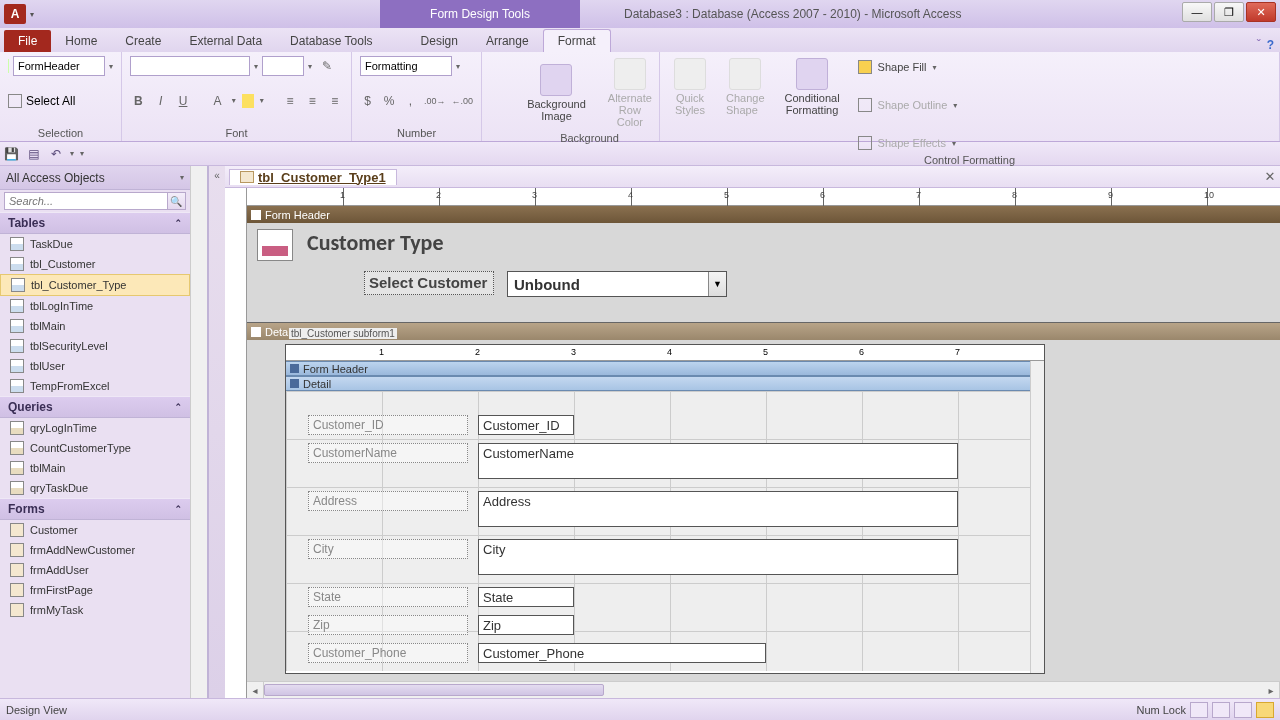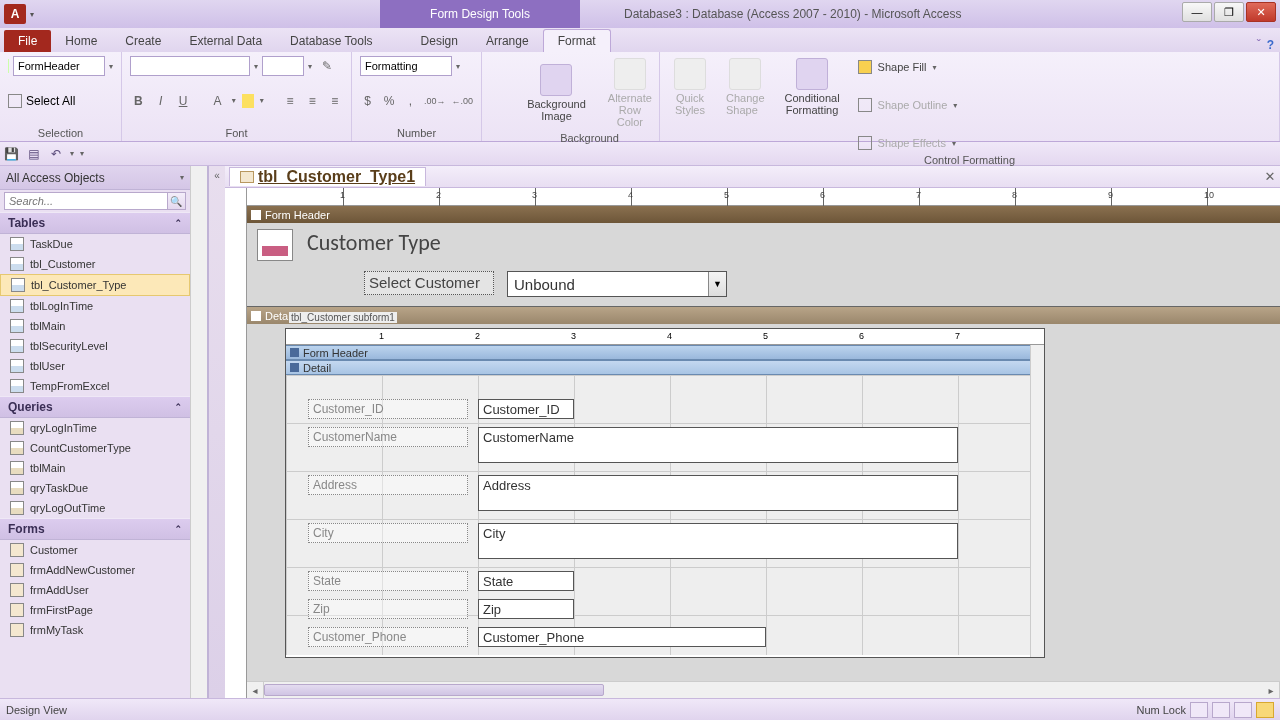--- a/index.html
+++ b/index.html
@@ -57,37 +57,37 @@
 .nicon { width: 14px; height: 14px; border: 1px solid #888; background: #fff; }
 .nicon.tbl { background: linear-gradient(#fff 50%, #cde 50%); }
 .nicon.qry { background: linear-gradient(#fff 50%, #e8dcc0 50%); position: relative; }
 .nicon.frm { background: #f4e8d0; }
 .navscroll { width: 17px; background: #f0f0f0; border-left: 1px solid #ccc; }
 .collbar { width: 17px; background: linear-gradient(#e8deee,#dcd0e8); border-left: 1px solid #c0b3d6; display: flex; align-items: flex-start; justify-content: center; font-size: 10px; color: #666; padding-top: 4px; }
 
 
 .canvas { flex: 1; display: flex; flex-direction: column; background: #fff; position: relative; }
 .doctab { height: 22px; background: linear-gradient(#f4eefa,#e8def2); border-bottom: 1px solid #c8b8dd; display: flex; align-items: center; }
-.doctab-item { display: flex; align-items: center; gap: 4px; padding: 0 10px; background: #fff; border: 1px solid #c8b8dd; border-bottom: none; margin-left: 4px; font-size: 16px; font-weight: bold; color: #5a3e1a; text-decoration: underline; }
+.doctab-item { display: flex; align-items: center; gap: 4px; padding: 0 10px; background: #fff; border: 1px solid #c8b8dd; border-bottom: none; margin-left: 4px; font-size: 13px; font-weight: bold; color: #5a3e1a; text-decoration: underline; }
 .dticon { width: 14px; height: 12px; background: #f4e8d0; border: 1px solid #b89860; }
 .docclose { margin-left: auto; width: 20px; text-align: center; color: #666; font-size: 13px; }
 
 .designarea { flex: 1; display: flex; overflow: hidden; position: relative; }
 .vruler { width: 22px; background: #fff; border-right: 1px solid #999; }
 .hruler { height: 18px; background: #fff; border-bottom: 1px solid #999; display: flex; font-size: 9px; color: #444; position: relative; }
 .hruler .tick { position: absolute; top: 0; height: 18px; border-left: 1px solid #666; }
 .hruler .tlabel { position: absolute; top: 2px; font-size: 9px; }
 
 .formbody { flex: 1; overflow: hidden; position: relative; background: #c8c8c8; }
 .section-bar { height: 17px; background: linear-gradient(#8a7050,#6d5638); color: #fff; font-size: 11px; display: flex; align-items: center; padding-left: 4px; gap: 4px; }
 .section-bar.sel { background: linear-gradient(#8a7050,#6d5638); }
 .section-bar .sicon { width: 10px; height: 10px; background: #fff; }
 .grid { background-color: #d8d8d8; background-image: radial-gradient(#888 0.5px, transparent 0.5px); background-size: 8px 8px; position: relative; }
 
-.hdrsection { height: 84px; border-bottom: 1px solid #666; }
+.hdrsection { height: 100px; border-bottom: 1px solid #666; font-weight: bold; }
 .formicon { position: absolute; left: 10px; top: 6px; width: 36px; height: 32px; background: #fff; border: 1px solid #888; }
 .formicon::after { content: ""; position: absolute; left: 4px; top: 16px; right: 4px; height: 10px; background: #c95e82; }
 .formtitle { position: absolute; left: 60px; top: 6px; font-size: 22px; color: #444; font-family: Calibri, sans-serif; }
 .lbl-sel { position: absolute; left: 117px; top: 48px; width: 130px; height: 24px; border: 1px dotted #555; background: rgba(255,255,255,0.3); font-size: 15px; color: #444; padding: 2px 4px; }
 .combo { position: absolute; left: 260px; top: 48px; width: 220px; height: 26px; background: #fff; border: 1px solid #555; display: flex; align-items: center; }
 .combo span { flex: 1; padding: 0 6px; font-size: 15px; color: #333; }
 .combo .cbbtn { width: 18px; height: 100%; background: linear-gradient(#f4f4f4,#ddd); border-left: 1px solid #888; display: flex; align-items: center; justify-content: center; font-size: 9px; }
 
 .detsection { position: relative; }
 .subform { position: absolute; left: 38px; top: 4px; width: 760px; height: 330px; background: #fff; border: 1px solid #555; }
@@ -319,24 +319,20 @@
             <div class="nicon qry"></div>
             <span>CountCustomerType</span>
           </div>
           <div class="navitem">
             <div class="nicon qry"></div>
             <span>tblMain</span>
           </div>
           <div class="navitem">
             <div class="nicon qry"></div>
             <span>qryTaskDue</span>
-          </div>
-          <div class="navitem">
-            <div class="nicon qry"></div>
-            <span>qryLogOutTime</span>
           </div>
         </div>
       <div class="navgrp">
         <span>Forms</span>
         <span style="font-size:9px;">⌃</span>
       </div>
       <div id="nav-forms">
           <div class="navitem">
             <div class="nicon frm"></div>
             <span>Customer</span>

